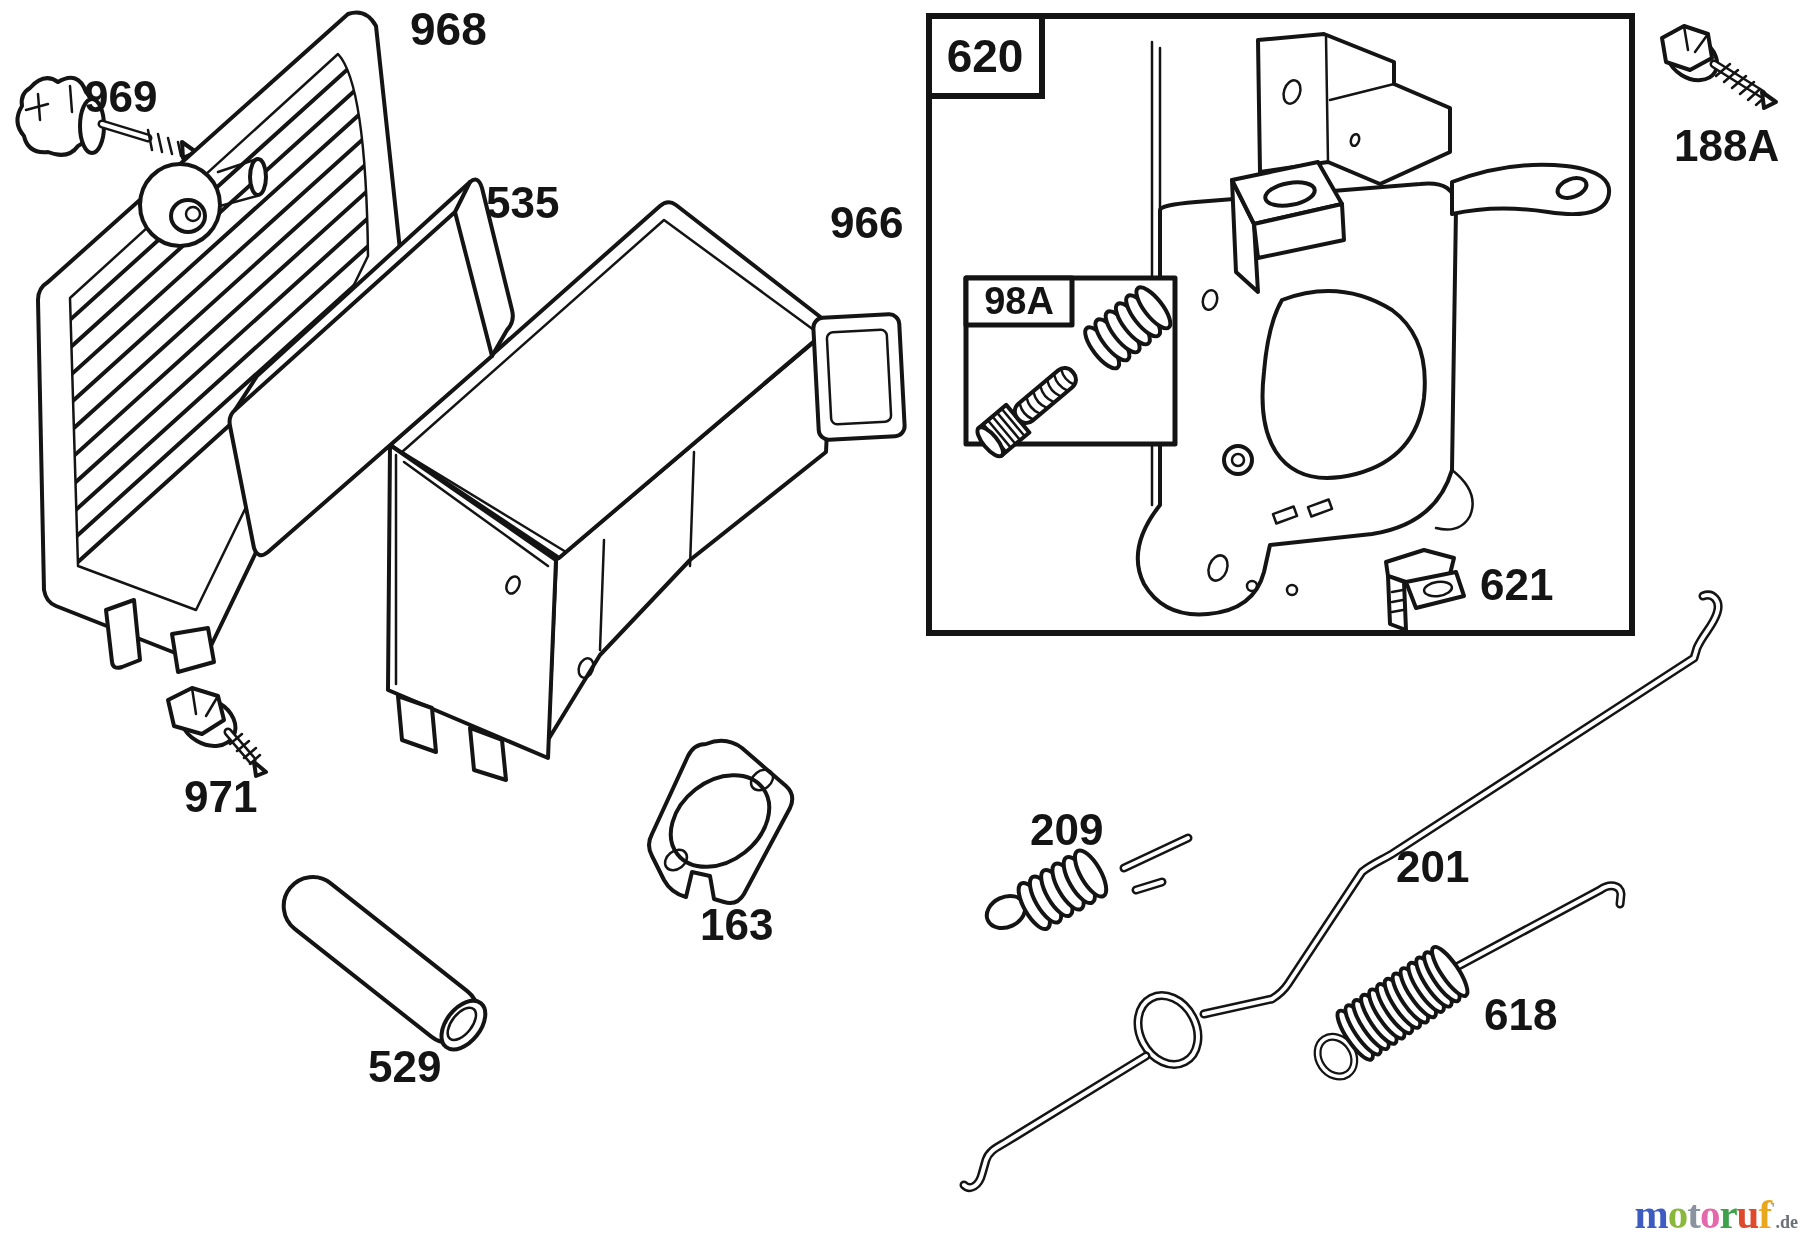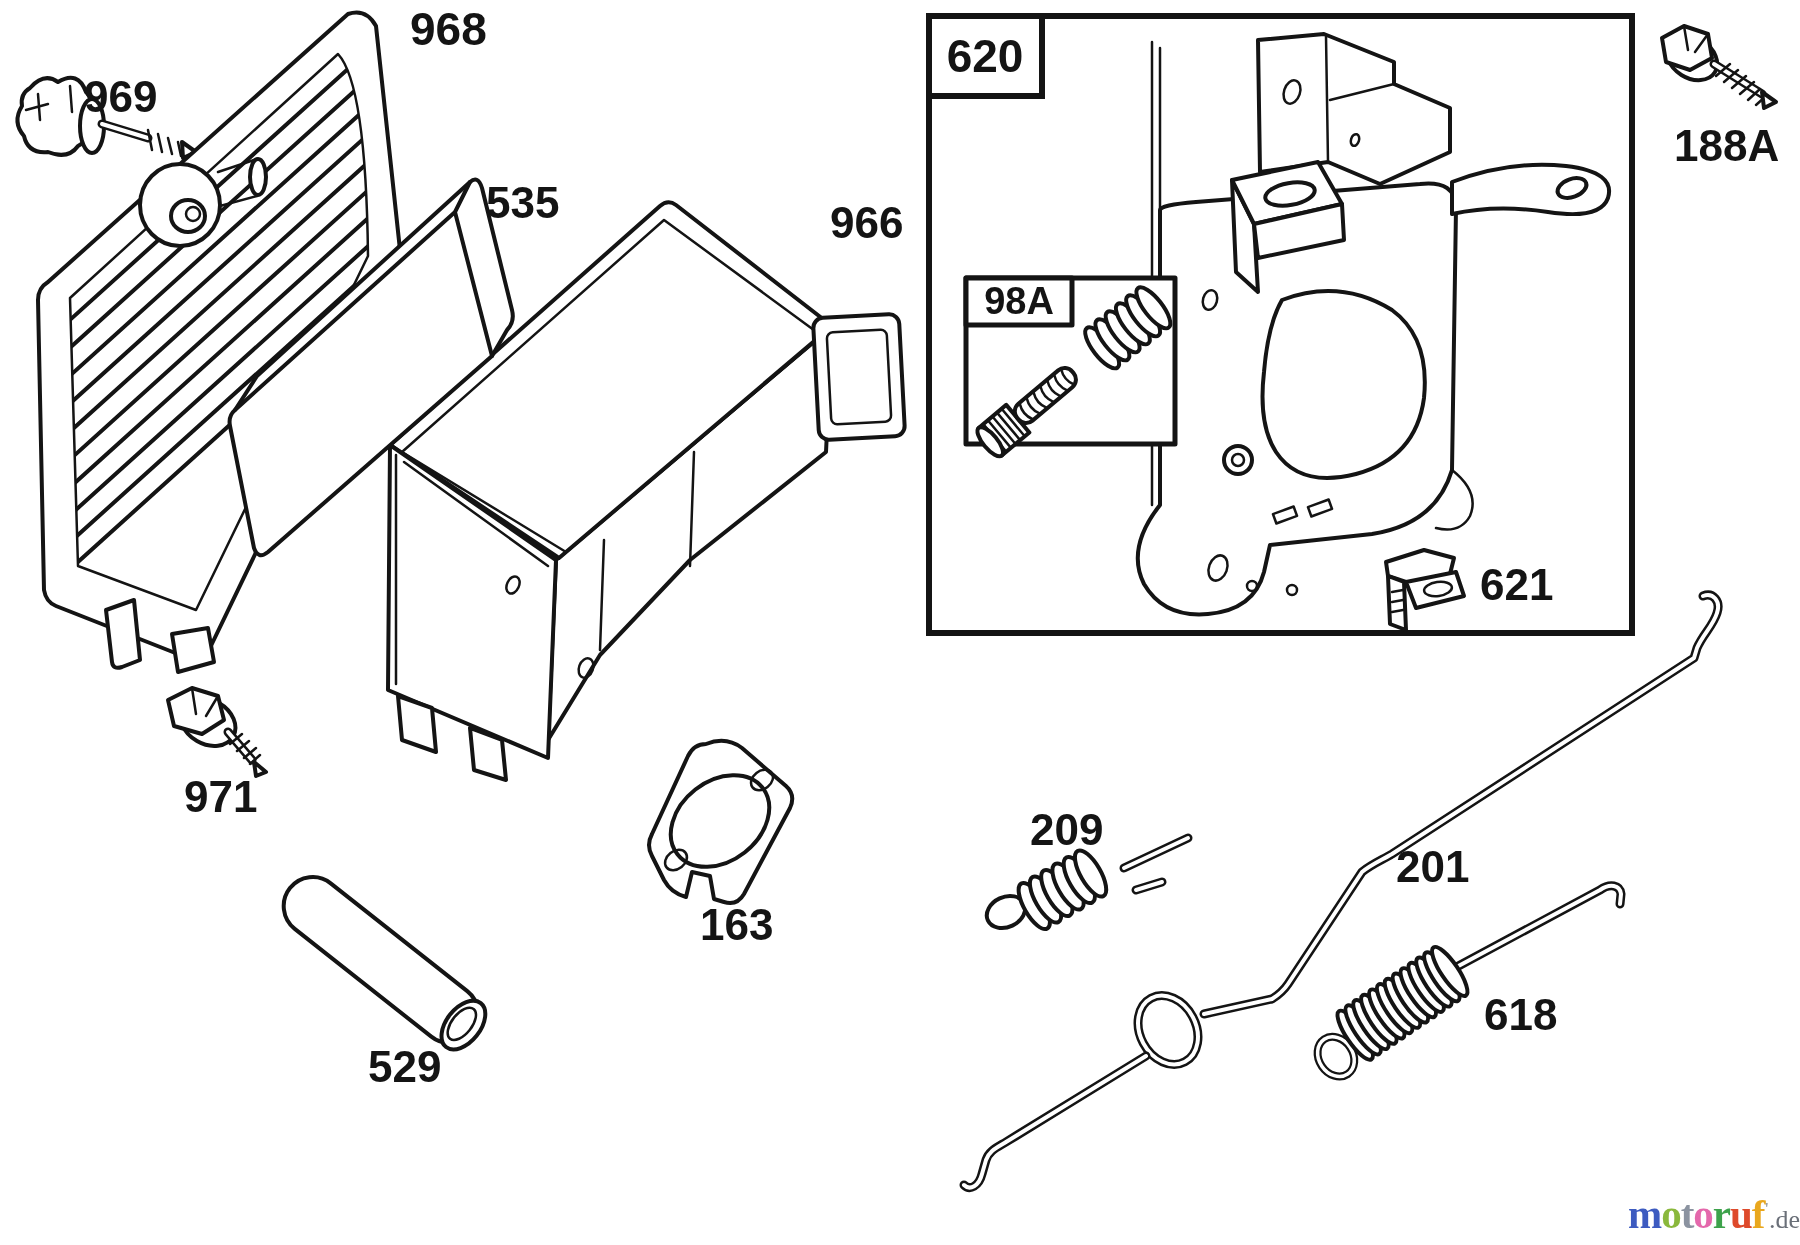--- a/index.html
+++ b/index.html
@@ -11,21 +11,21 @@
   .fw5{fill:#ffffff;stroke:#141414;stroke-width:5;stroke-linejoin:round;}
   .box{fill:none;stroke:#141414;stroke-width:6;}
   .boxfill{fill:#ffffff;stroke:#141414;stroke-width:6;}
   .tube-out{fill:none;stroke:#141414;stroke-width:9;stroke-linecap:round;stroke-linejoin:round;}
   .tube-in{fill:none;stroke:#ffffff;stroke-width:4;stroke-linecap:round;stroke-linejoin:round;}
   .lbl{font-family:"Liberation Sans","DejaVu Sans",sans-serif;font-weight:700;font-size:44px;fill:#141414;}
   .lbl-box{font-family:"Liberation Sans","DejaVu Sans",sans-serif;font-weight:700;fill:#141414;}
   #watermark{position:absolute;left:1628px;top:1190px;width:170px;height:52px;
     font-family:"Liberation Serif","DejaVu Serif",serif;font-weight:700;font-size:41px;
     white-space:nowrap;text-align:right;letter-spacing:-1px;}
-  #watermark .tld{font-size:26px;font-weight:400;letter-spacing:0;}
+  #watermark .tld{font-size:18px;font-weight:700;letter-spacing:0;}
   #watermark .mk{font-size:16px;vertical-align:14px;letter-spacing:0;}
 </style>
 </head>
 <body>
 
 <div id="stage">
 <svg width="1800" height="1245" viewBox="0 0 1800 1245">
   <defs>
     <clipPath id="louvClip">
       <path d="M338,54 L70,298 L78,566 L196,610 L368,256 Q366,84 338,54 Z"></path>

